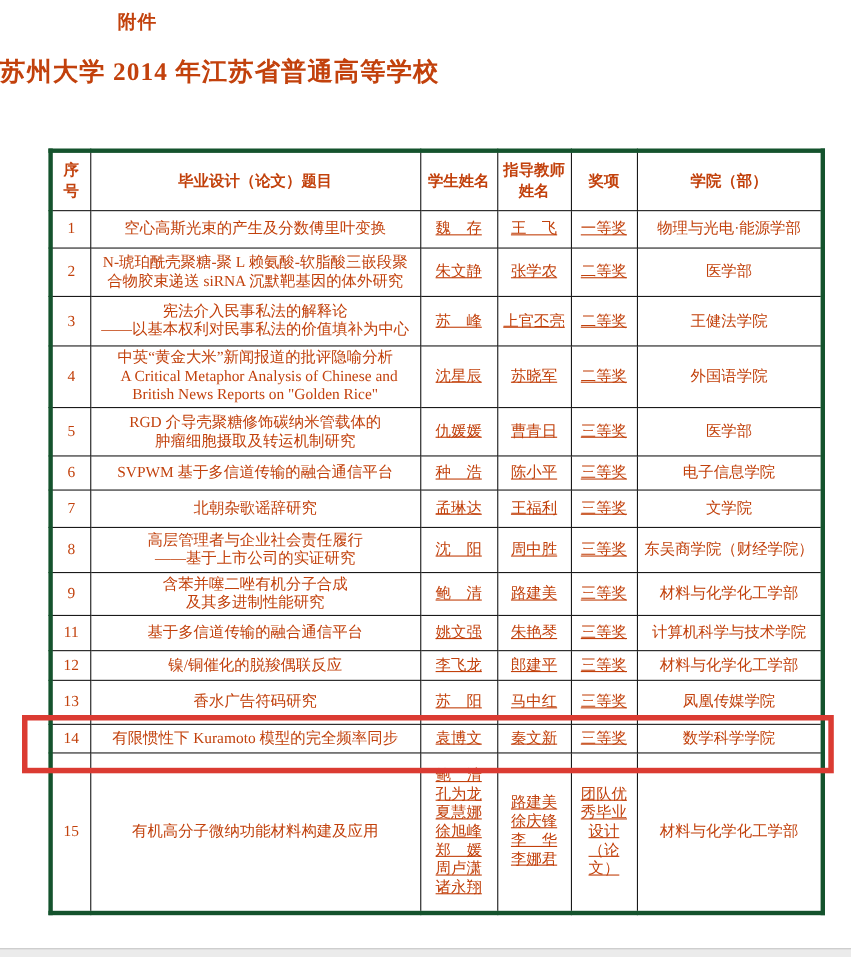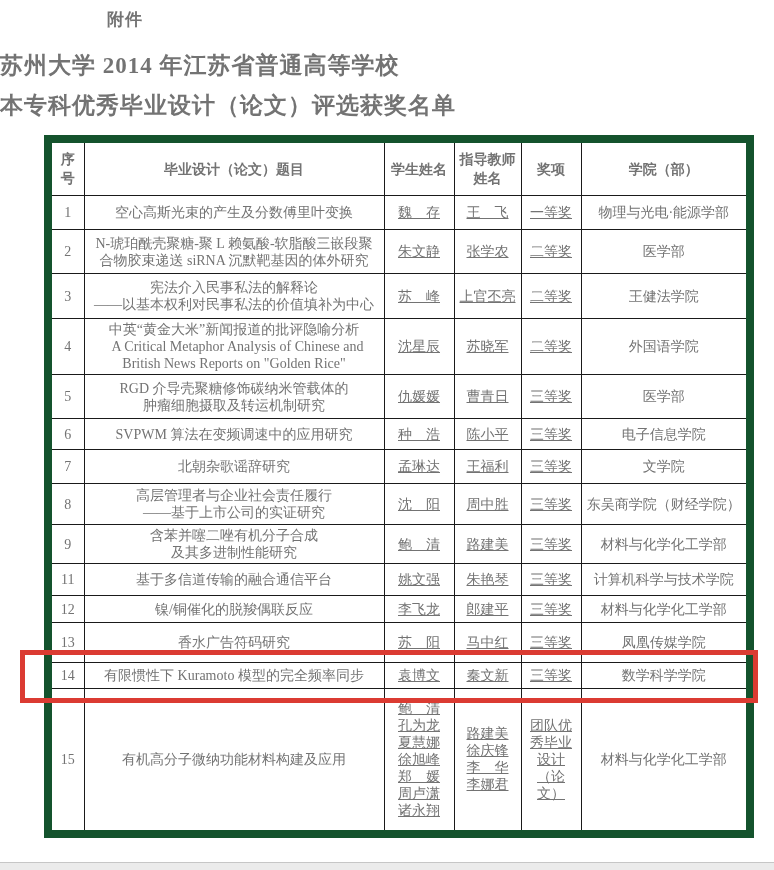--- a/index.html
+++ b/index.html
@@ -2,37 +2,37 @@
 <html><head>
 <meta charset="utf-8">
 <style>
   html,body{margin:0;padding:0;background:#fff;}
   .page{
     position:relative;
     width:774px;height:870px;
     background:#ffffff;
     overflow:hidden;
     font-family:"Liberation Serif","DejaVu Serif",serif;
-    color:#737373;
+    color:#c2410c;
   }
   .attachment{
     position:absolute;left:107px;top:8px;
     font-family:"Liberation Sans","DejaVu Sans",sans-serif;
     font-size:17px;font-weight:bold;letter-spacing:1px;
   }
   .doc-title{
     position:absolute;left:0;top:46px;width:774px;
     text-align:left;font-weight:bold;font-size:23px;line-height:40px;
     letter-spacing:1px;
   }
   table.awards{
     position:absolute;left:44px;top:135px;
     border-collapse:collapse;table-layout:fixed;
     width:702px;
-    border:8px solid #14532d;
+    border:4px solid #14532d;
     font-size:14px;
   }
   table.awards th, table.awards td{
     border:1px solid #1a1a1a;
     padding:2px 4px;
     vertical-align:middle;
     text-align:center;
     line-height:17px;
     word-break:break-word;
   }
@@ -61,21 +61,20 @@
 </style>
 </head>
 <body>
 
 <div class="page">
 
   <div class="attachment">附件</div>
 
   <div class="doc-title">
     <div>苏州大学 2014 年江苏省普通高等学校</div>
-    <div>本专科优秀毕业设计（论文）评选获奖名单</div>
   </div>
 
   <table class="awards">
     <colgroup>
       <col style="width:36px">
       <col style="width:300px">
       <col style="width:70px">
       <col style="width:67px">
       <col style="width:60px">
       <col style="width:169px">
@@ -131,21 +130,21 @@
           <td>5</td>
           <td class="c-title">RGD 介导壳聚糖修饰碳纳米管载体的
 肿瘤细胞摄取及转运机制研究</td>
           <td class="pre">仇媛媛</td>
           <td class="pre">曹青日</td>
           <td class="pre">三等奖</td>
           <td>医学部</td>
         </tr>
         <tr style="height: 31px;">
           <td>6</td>
-          <td class="c-title">SVPWM 算法在变频调速中的应用研究</td>
+          <td class="c-title">SVPWM 基于多信道传输的融合通信平台</td>
           <td class="pre">种　浩</td>
           <td class="pre">陈小平</td>
           <td class="pre">三等奖</td>
           <td>电子信息学院</td>
         </tr>
         <tr style="height: 34px;">
           <td>7</td>
           <td class="c-title">北朝杂歌谣辞研究</td>
           <td class="pre">孟琳达</td>
           <td class="pre">王福利</td>

